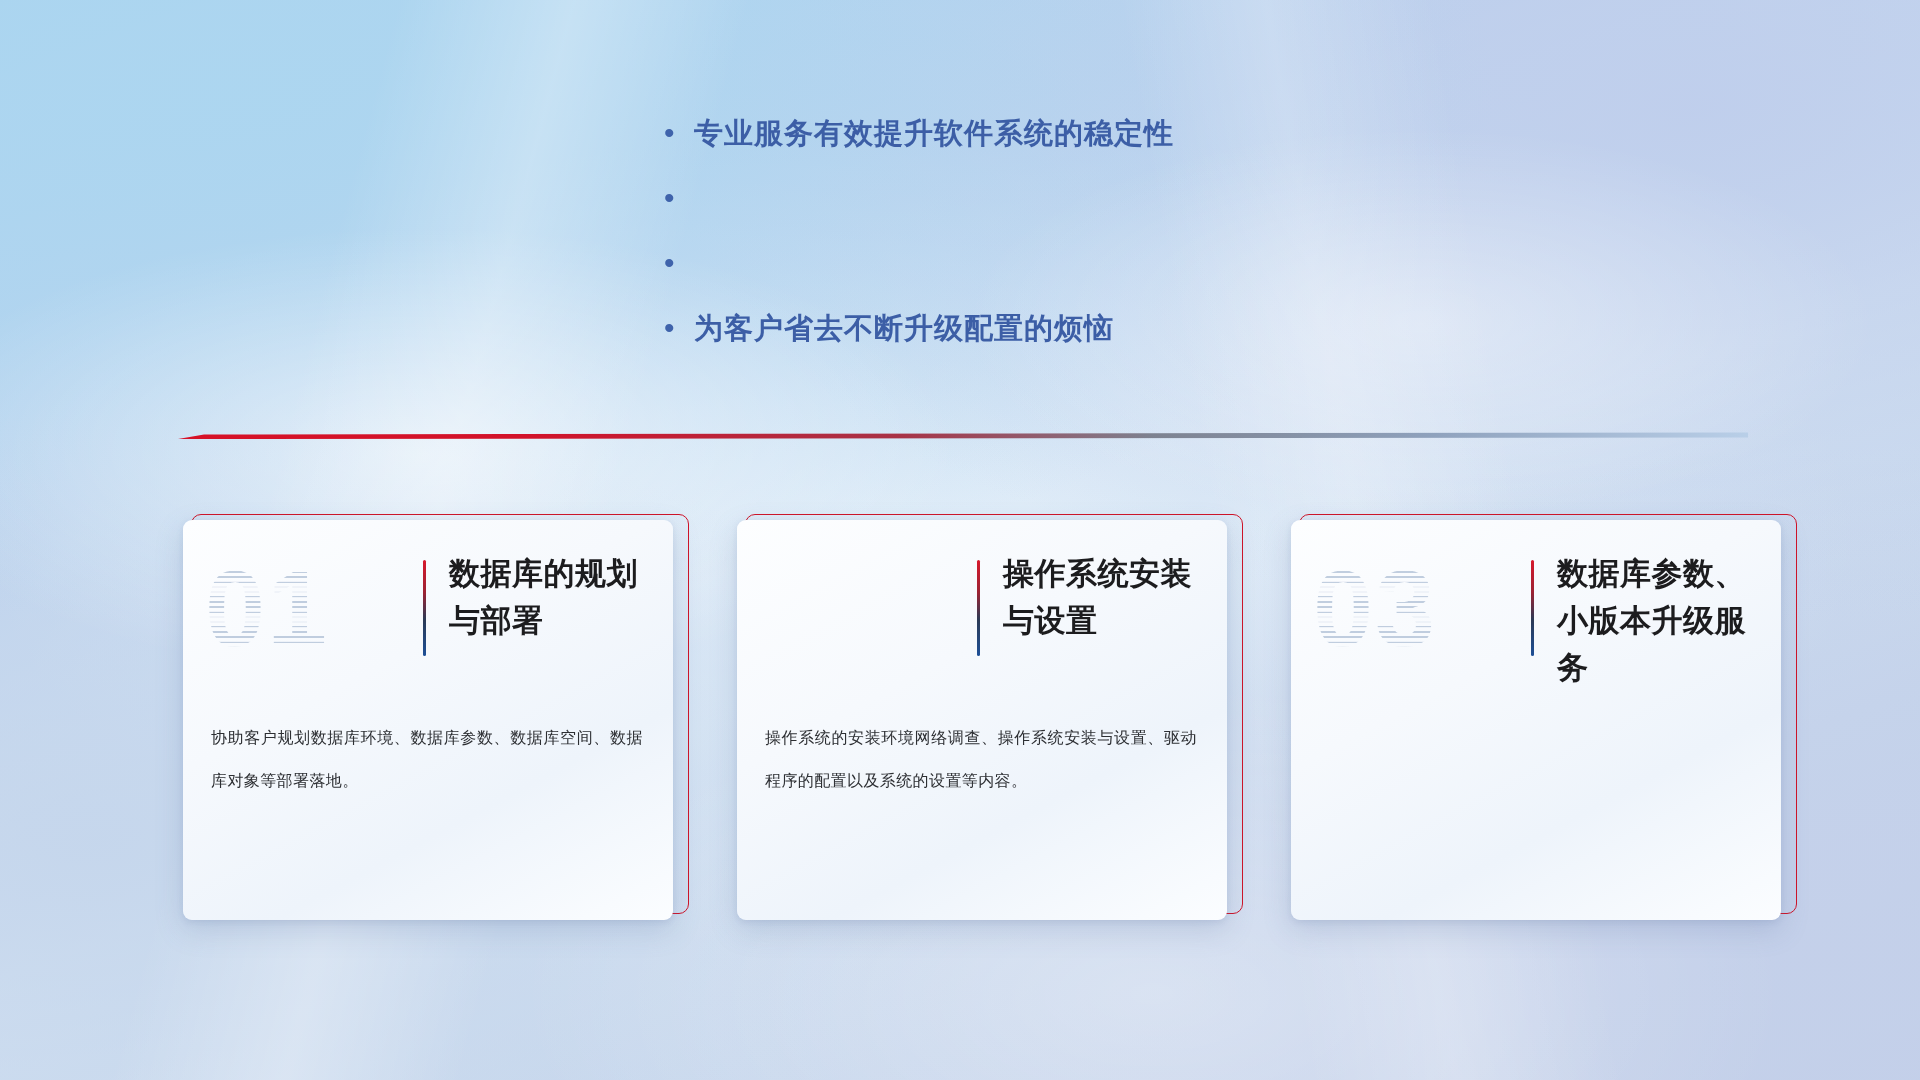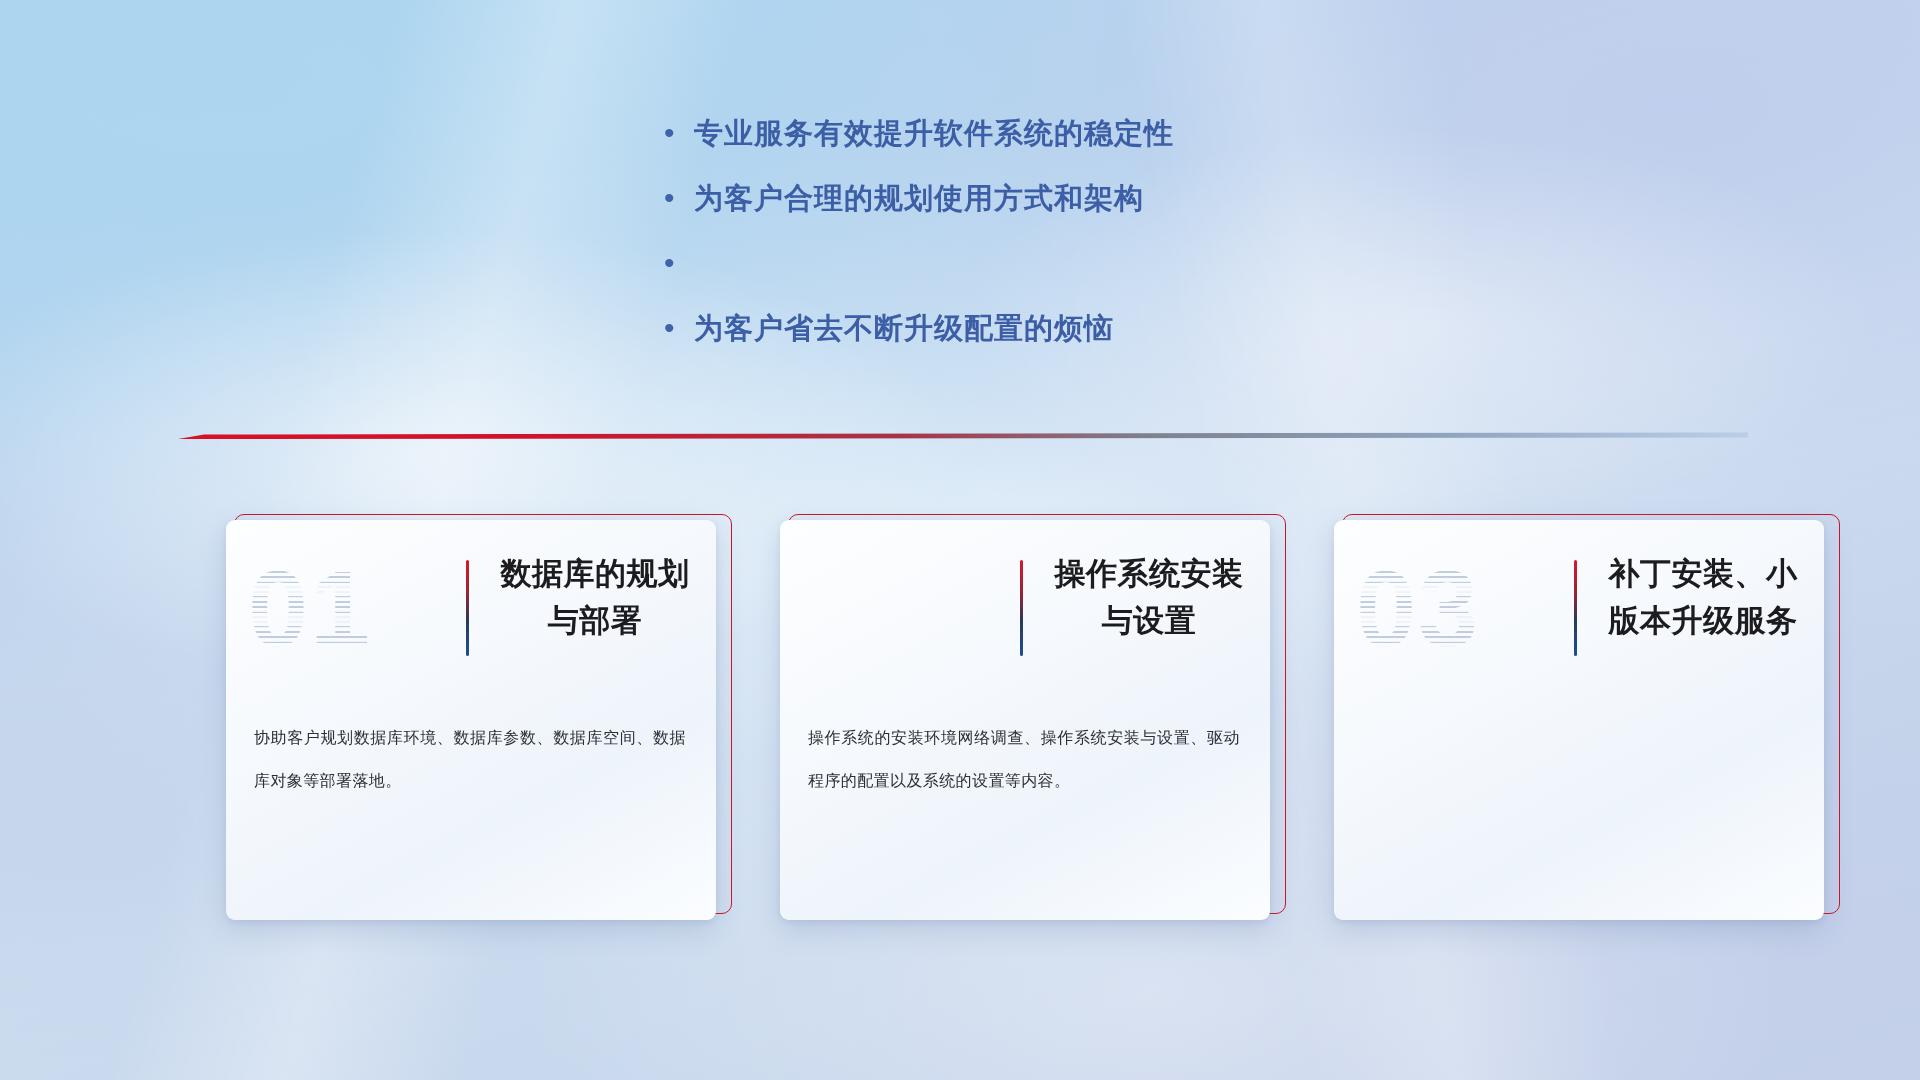--- a/index.html
+++ b/index.html
@@ -62,21 +62,21 @@
   
   #divider{
     position:absolute; left:178px; top:428px;
     width:1570px; height:14px; z-index:3;
   }
 
   
   #cards{
     position:absolute; left:183px; top:520px;
     width:1620px; height:410px;
-    display:flex; gap:56px; z-index:4;margin-left:43px;
+    display:flex; gap:56px; z-index:4;
   }
   .card{
     position:relative;
     width:498px; height:400px;
     flex:0 0 498px;
   }
   
   .card-frame{
     position:absolute; left:8px; top:-6px;
     width:498px; height:400px;
@@ -127,21 +127,20 @@
     background:linear-gradient(to bottom,#d7182c 0%,#9b2333 34%,#2c3a55 62%,#1d4f97 100%);
     border-radius:2px;
   }
 
   .card-title{
     position:absolute; left:266px; top:30px;
     width:206px;
     font-size:31px; line-height:47px;
     font-weight:600; color:#1c1c1e;
     letter-spacing:0.5px;
-    text-align:center;
   }
 
   .card-desc{
     position:absolute; left:28px; top:196px;
     width:432px;
     font-size:16px; line-height:43px;
     color:#2d2f33;
     letter-spacing:0.4px;
     text-align:justify;
   }
@@ -153,21 +152,20 @@
 
   <div id="bullets">
 
     <div class="bullet-row">
       <span class="bullet-dot">•</span>
       <span class="bullet-text">专业服务有效提升软件系统的稳定性</span>
     </div>
 
     <div class="bullet-row">
       <span class="bullet-dot">•</span>
-      <span class="bullet-text">为客户合理的规划使用方式和架构</span>
     </div>
 
     <div class="bullet-row">
       <span class="bullet-dot">•</span>
     </div>
 
     <div class="bullet-row">
       <span class="bullet-dot">•</span>
       <span class="bullet-text">为客户省去不断升级配置的烦恼</span>
     </div>
@@ -207,19 +205,19 @@
         <div class="card-title">操作系统安装与设置</div>
         <div class="card-desc">操作系统的安装环境网络调查、操作系统安装与设置、驱动程序的配置以及系统的设置等内容。</div>
       </div>
     </div>
 
     <div class="card">
       <div class="card-frame"></div>
       <div class="card-body">
         <div class="card-num">03</div>
         <div class="card-bar"></div>
-        <div class="card-title">补丁安装、小版本升级服务</div>
+        <div class="card-title">数据库参数、小版本升级服务</div>
       </div>
     </div>
 
   </div>
 
 </div>
 
 </body></html>

